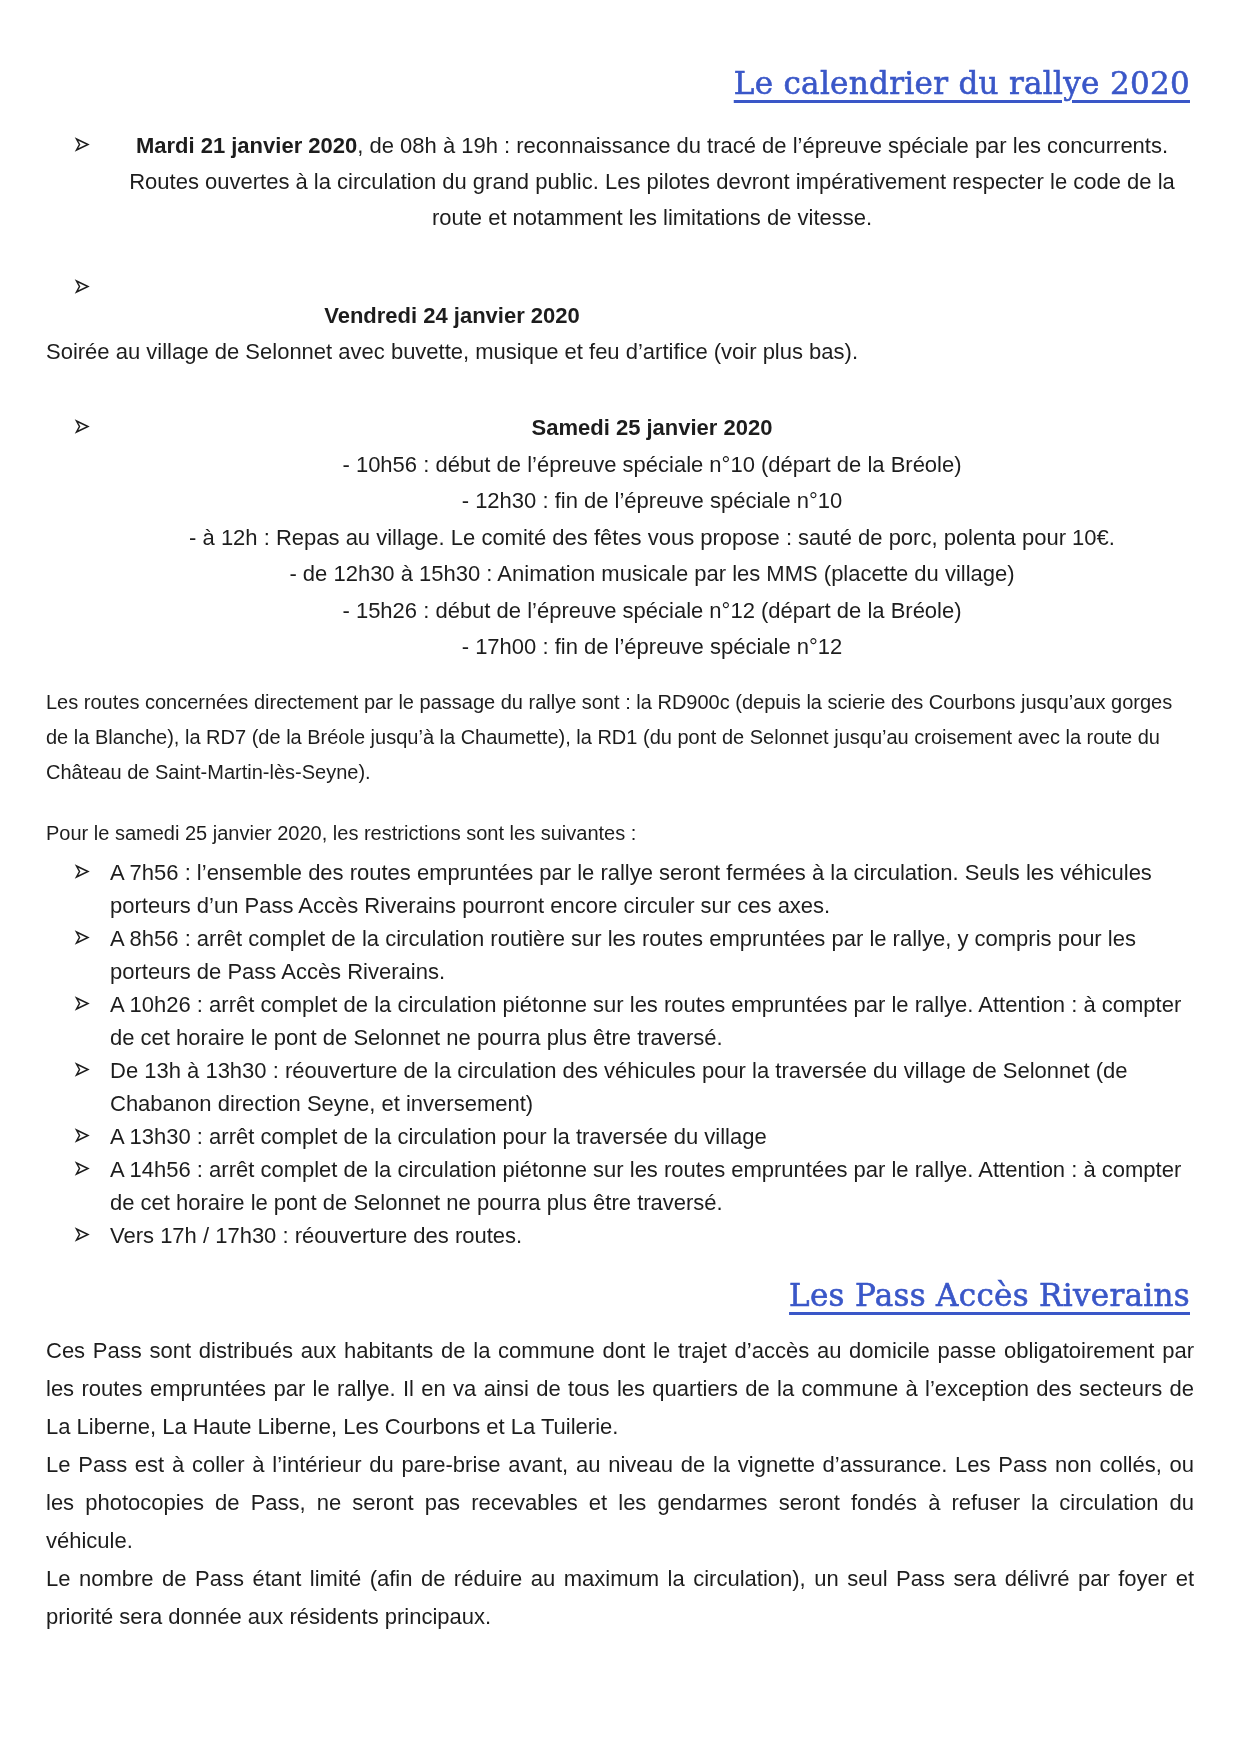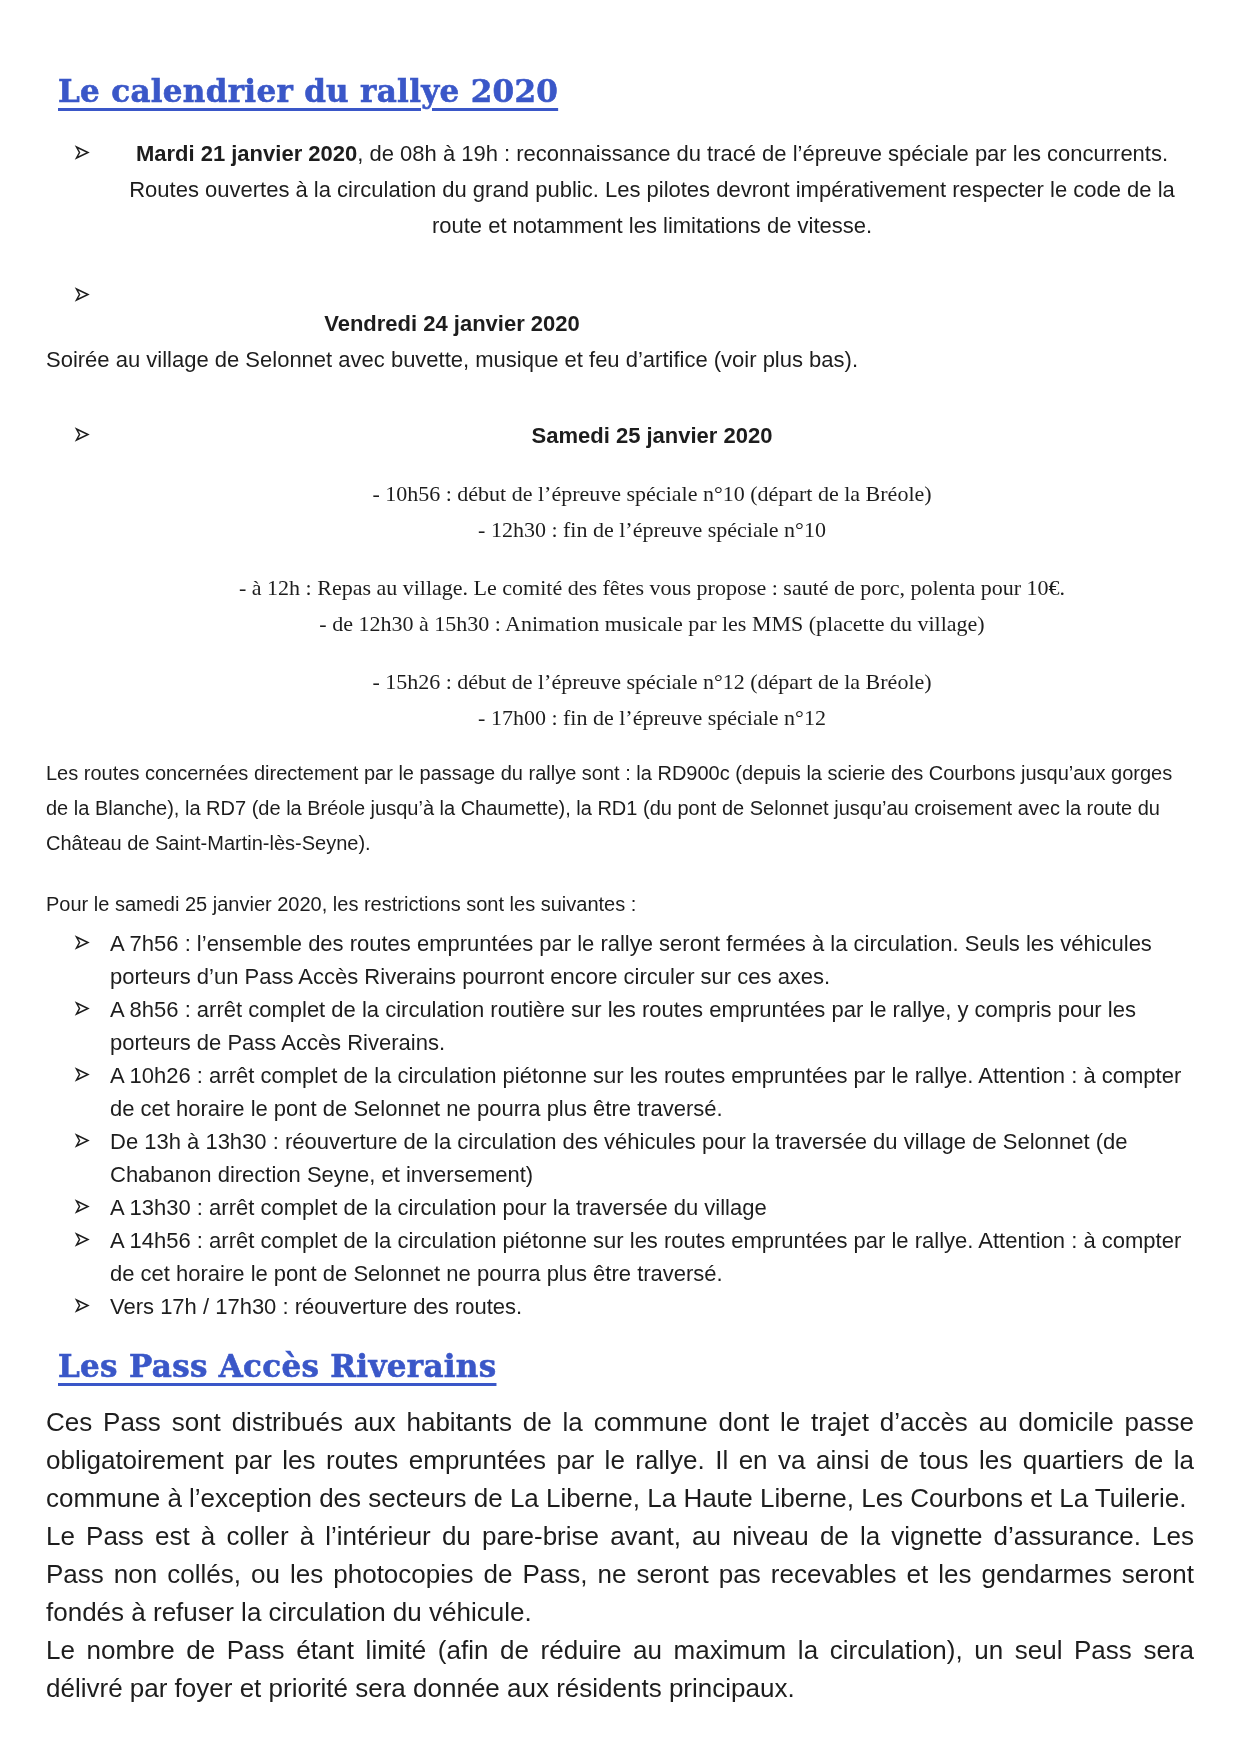--- a/index.html
+++ b/index.html
@@ -7,68 +7,69 @@
     width: 1240px; height: 1754px;
     background: #ffffff;
     font-family: "Liberation Sans", sans-serif;
     color: #1d1d1d;
     overflow: hidden;
   }
   .page { padding: 58px 46px 0 46px; box-sizing: border-box; }
 
   .section-title {
     font-family: "DejaVu Serif", serif;
-    font-weight: 700;
+    font-weight: 400;
     font-size: 31px;
     line-height: 42px;
     color: var(--accent, #3a57c8);
     letter-spacing: 0.3px;
     -webkit-text-stroke: 0.6px;
     text-decoration: underline;
     text-decoration-thickness: 2.5px;
     text-underline-offset: 6px;
-    margin: 12px;
+    margin: 4px;
+    text-align: right;
   }
 
   
   .cal-list { margin-top: 24px; text-align: center; }
   .flex-item { display: flex; align-items: flex-start; }
   .bullet {
     flex: 0 0 20px;
     margin-left: 28px;
     margin-right: 16px;
     padding-top: 8px;
   }
   .bullet svg { display: block; }
   .cal-body { flex: 1; font-size: 22px; line-height: 36px; }
   .cal-date { font-weight: 700; }
   .cal-item-1 { margin-bottom: 34px; }
   .cal-item-2 { margin-bottom: 40px; flex-direction: column; }
-  .sched-group { margin-top: 22px; font-family: Liberation Serif, serif; }
+  .sched-group { margin-top: 1px; }
   .sched-group p { margin: 0; font-size: 22px; line-height: 36px; }
 
   
   .h2-title { margin-top: 34px; }
   .para {
     font-size: 20px; line-height: 35px;
     margin: 20px 0 0 0;
   }
   .lead { margin-top: 26px; }
 
   .restr-list { margin-top: 5px; }
   .restr-item { display: flex; align-items: flex-start; }
   .restr-item .bullet { padding-top: 7px; }
   .restr-body { flex: 1; font-size: 22px; line-height: 33px; margin: 0; }
 
   
   .h3-title { margin-top: 22px; }
   .pass-paras { margin-top: 16px; }
   .pass-paras p {
     margin: 0;
-    font-size: 26px;
+    font-size: 22px;
     line-height: 38px;
     text-align: justify;
   }
 </style>
 </head>
 <body style="--accent: #3a57c8; color: rgb(29, 29, 29);">
 
 <div class="page">
 
   <h1 class="section-title">Le calendrier du rallye 2020</h1>

